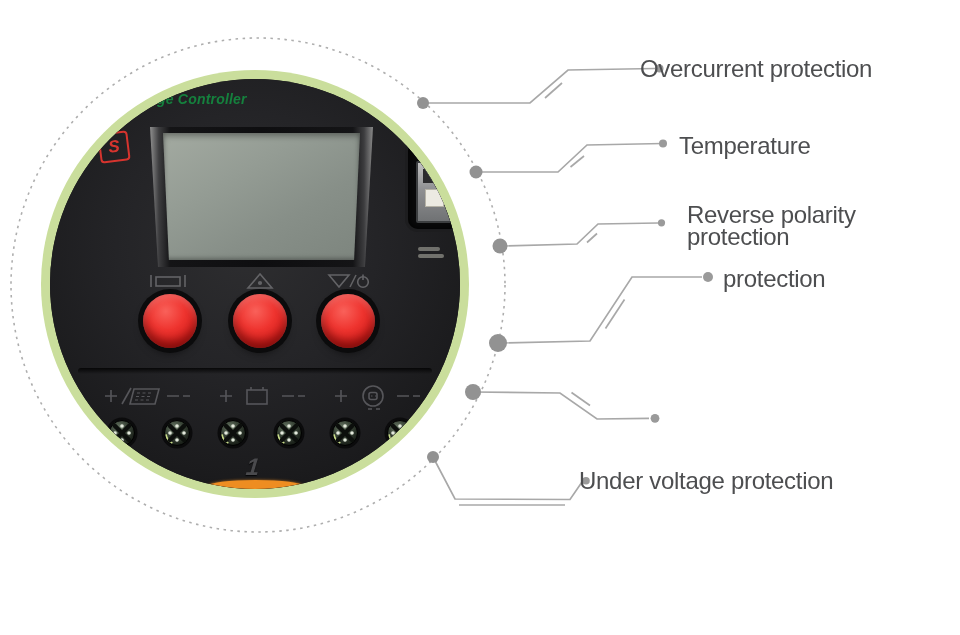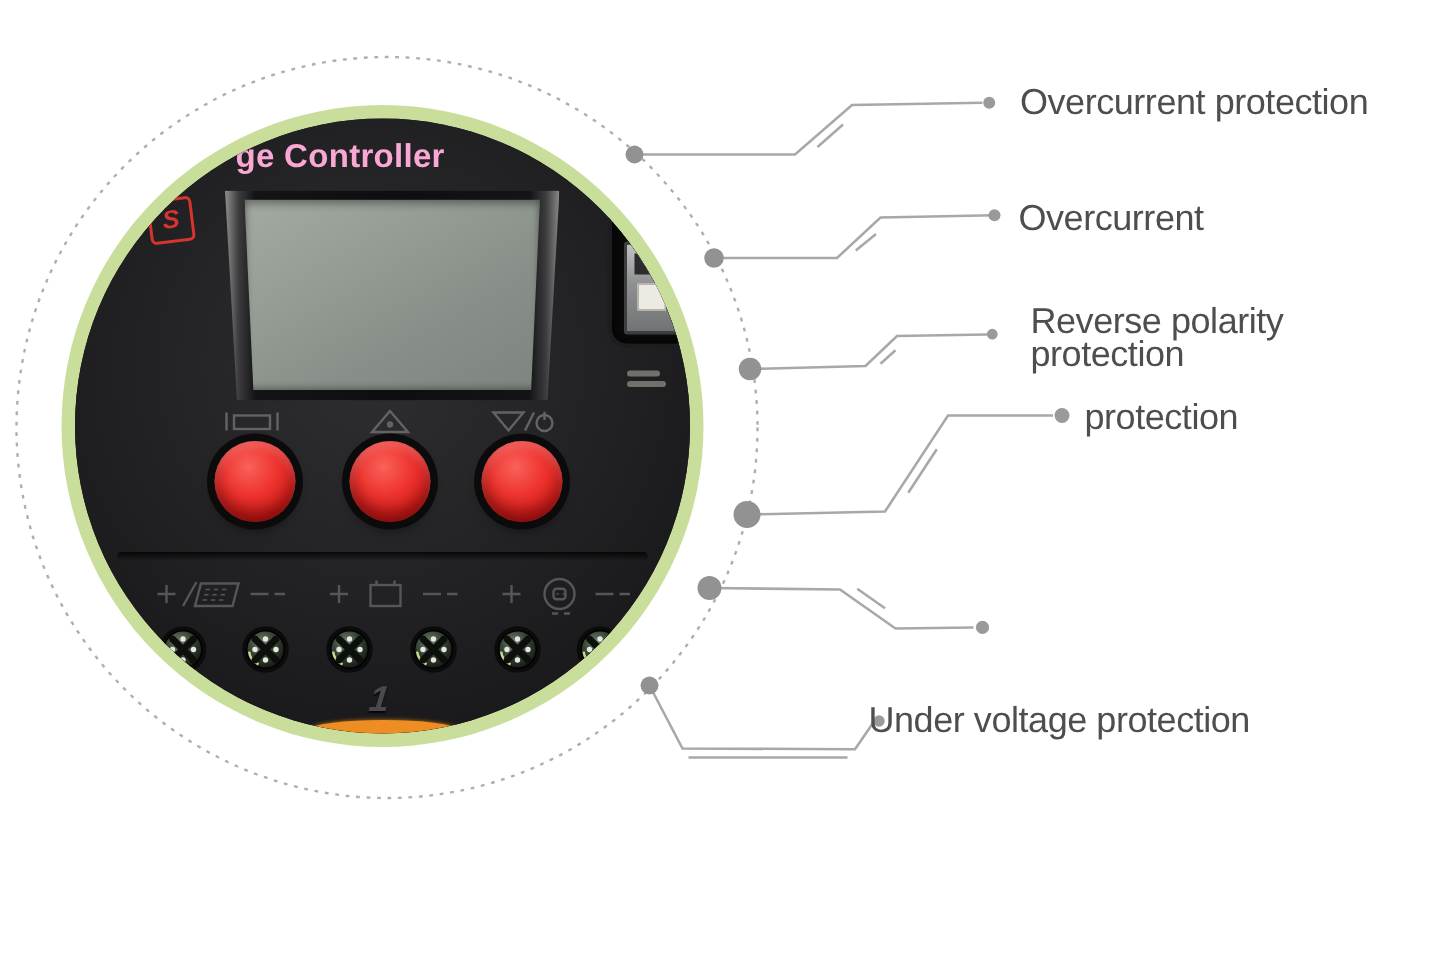--- a/index.html
+++ b/index.html
@@ -14,22 +14,22 @@
   .callout-label{position:absolute;color:#4d4e50;font-size:24px;line-height:22px;
                  letter-spacing:-0.3px;white-space:nowrap;}
 
   
   .green-ring{position:absolute;left:41px;top:70px;width:428px;height:428px;border-radius:50%;
               background:#cade9c;}
   .photo-circle{position:absolute;left:50px;top:79px;width:410px;height:410px;border-radius:50%;
                 overflow:hidden;background:#151517;}
   .device-face{position:absolute;inset:0;
      background:radial-gradient(circle at 48% 40%, #2e2e30 0%, #242427 40%, #1b1b1d 72%, #121214 100%);}
-  .brand-text{position:absolute;left:107px;top:12px;font-size:22px;font-weight:bold;
-              color:#f9a8d4;letter-spacing:0.2px;white-space:nowrap;}
+  .brand-text{position:absolute;left:107px;top:12px;font-size:14px;font-weight:bold;font-style:italic;
+              color:#15803d;letter-spacing:0.2px;white-space:nowrap;}
   .cert-box{position:absolute;left:49px;top:53px;width:26px;height:26px;border:2px solid #d6342e;
             border-radius:4px;transform:rotate(-7deg);display:flex;align-items:center;justify-content:center;
             color:#d6342e;font-size:17px;font-weight:bold;font-style:italic;}
   .lcd-bezel{position:absolute;left:100px;top:48px;width:223px;height:140px;
      clip-path:polygon(0 0,100% 0,96.4% 100%,3.6% 100%);
      background:linear-gradient(90deg,#8f8f8f 0%,#3d3d3f 4%,#141416 9%,#0e0e10 50%,#141416 91%,#3d3d3f 96%,#898989 100%);}
   .lcd-screen{position:absolute;left:13px;right:13px;top:6px;bottom:7px;
      clip-path:polygon(0 0,100% 0,97% 100%,3% 100%);
      background:linear-gradient(150deg,#a3aaa1 0%,#949c94 35%,#878f88 65%,#7d857e 100%);
      box-shadow:inset 0 3px 6px rgba(0,0,0,.35), inset 0 -2px 4px rgba(0,0,0,.25);}
@@ -192,25 +192,25 @@
     </div>
 
     <div class="brand-text">ge Controller</div>
     <div class="cert-box">
       <span>S</span>
     </div>
 
     <div class="orange-base"></div>
   </div>
 
-  <div class="callout-label" style="left:680px;top:58px">
+  <div class="callout-label" style="left:640px;top:58px">
     <div>Overcurrent protection</div>
   </div>
   <div class="callout-label" style="left:679px;top:135px">
-    <div>Overcurrent</div>
+    <div>Temperature</div>
   </div>
   <div class="callout-label" style="left:687px;top:204px">
     <div>Reverse polarity</div>
     <div>protection</div>
   </div>
   <div class="callout-label" style="left:723px;top:268px">
     <div>protection</div>
   </div>
   <div class="callout-label" style="left:579px;top:470px">
     <div>Under voltage protection</div>

